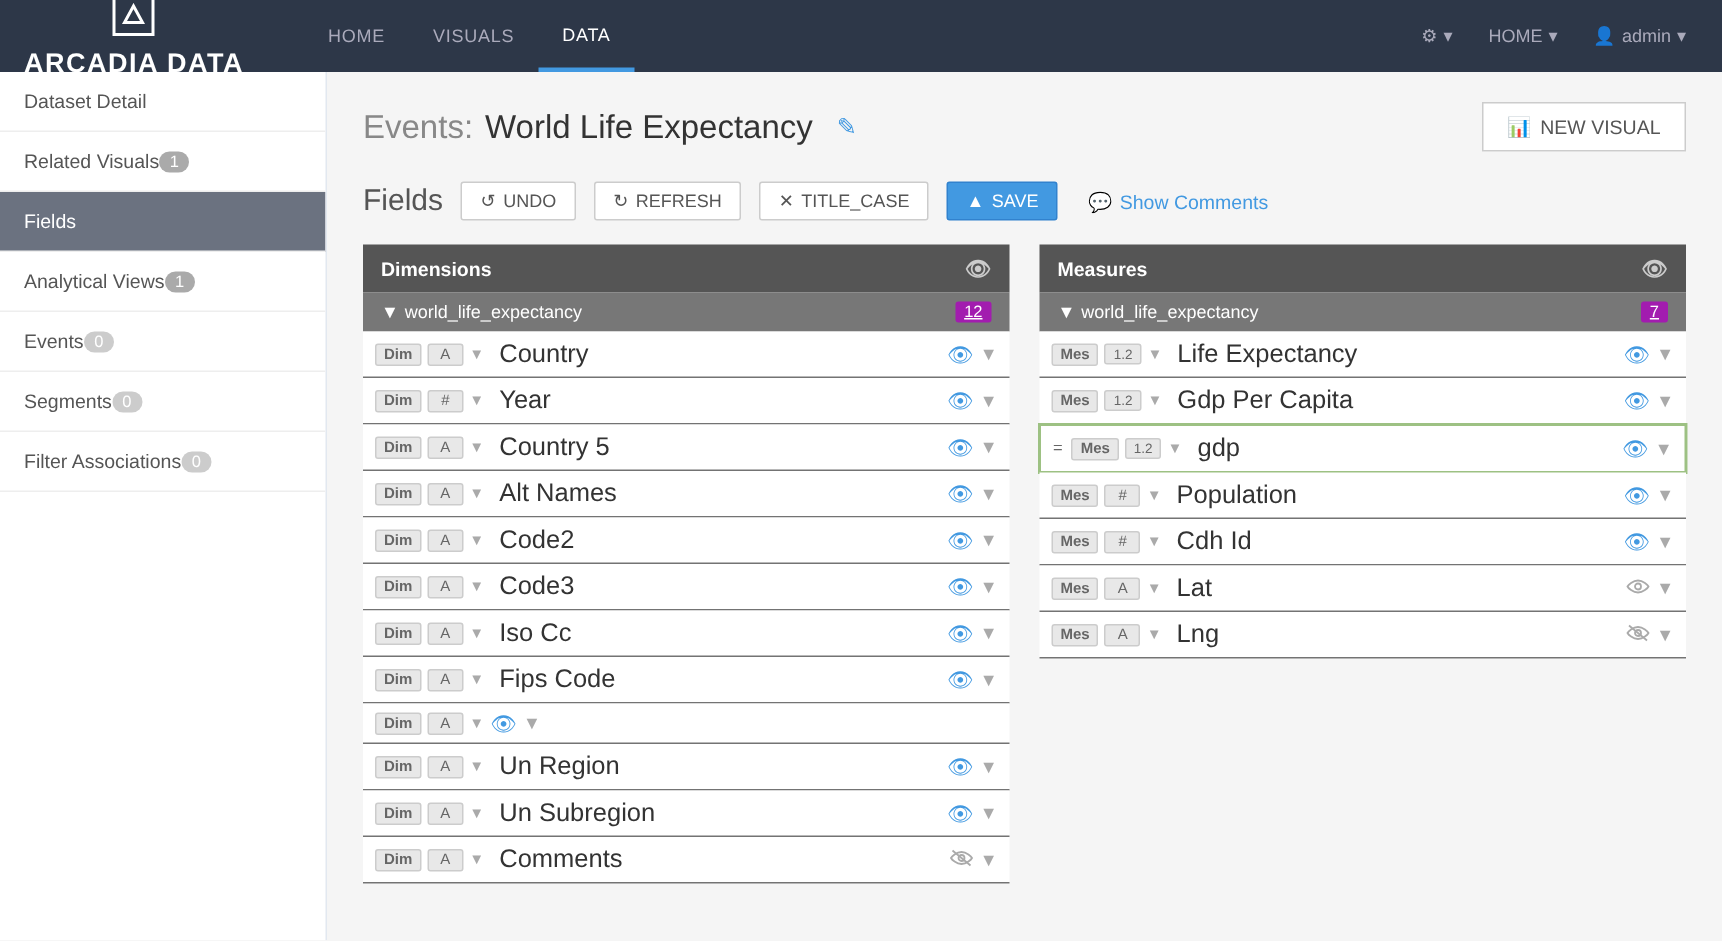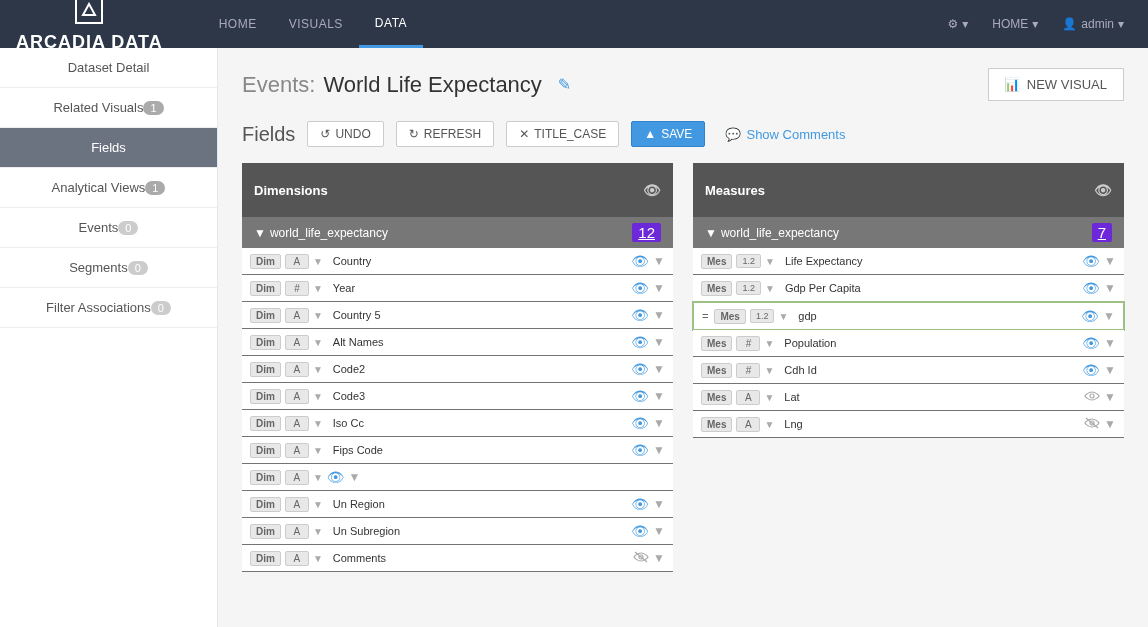--- a/index.html
+++ b/index.html
@@ -13,21 +13,21 @@
     .nav-link { color: #aab; font-size: 12px; font-weight: 500; letter-spacing: 0.5px; padding: 0 16px; height: 48px; display: flex; align-items: center; text-transform: uppercase; cursor: pointer; }
     .nav-link.active { color: white; border-bottom: 3px solid #4299e1; }
     .nav-right { display: flex; align-items: center; gap: 8px; margin-left: auto; color: #aab; font-size: 12px; }
     .nav-right-item { display: flex; align-items: center; gap: 4px; cursor: pointer; padding: 4px 8px; }
 
     
     .main-layout { display: flex; flex: 1; overflow: hidden; }
 
     
     .sidebar { width: 218px; background: #fff; border-right: 1px solid #e2e8f0; flex-shrink: 0; overflow-y: auto; }
-    .sidebar-item { padding: 12px 16px; border-bottom: 1px solid #eee; cursor: pointer; display: flex; align-items: center; justify-content: center; font-size: 13px; color: #555; }
+    .sidebar-item { padding: 12px 16px; border-bottom: 1px solid #eee; cursor: pointer; display: flex; align-items: center; justify-content: flex-start; font-size: 13px; color: #555; }
     .sidebar-item.active { background: #6b7280; color: white; font-weight: 500; }
     .sidebar-badge { background: #aaa; color: white; border-radius: 10px; font-size: 11px; padding: 1px 7px; min-width: 20px; text-align: center; }
     .sidebar-badge.zero { background: #ccc; }
 
     
     .content { flex: 1; overflow-y: auto; padding: 20px 24px; }
 
     
     .dataset-header { display: flex; align-items: center; justify-content: space-between; margin-bottom: 20px; }
     .dataset-title-edit { color: #4299e1; margin-left: 8px; cursor: pointer; font-size: 16px; }
@@ -38,31 +38,31 @@
     .fields-title { font-size: 20px; color: #555; font-weight: 300; }
     .toolbar-btn { border: 1px solid #ccc; background: white; padding: 5px 12px; font-size: 12px; cursor: pointer; display: flex; align-items: center; gap: 5px; color: #555; border-radius: 2px; }
     .toolbar-btn.save { background: #4299e1; color: white; border-color: #3182ce; }
     .show-comments { display: flex; align-items: center; gap: 5px; color: #4299e1; cursor: pointer; font-size: 13px; margin-left: 8px; }
 
     
     .tables-area { display: flex; gap: 20px; }
     .field-table { flex: 1; }
 
     
-    .table-header { background: #555; color: white; padding: 19px 12px; display: flex; align-items: center; justify-content: space-between; font-size: 13px; font-weight: 600; }
+    .table-header { background: #555; color: white; padding: 8px 12px; display: flex; align-items: center; justify-content: space-between; font-size: 13px; font-weight: 600; }
     .table-subheader { background: #777; color: white; padding: 6px 12px; display: flex; align-items: center; justify-content: space-between; font-size: 12px; }
     .subheader-name { display: flex; align-items: center; gap: 4px; }
-    .subheader-count { background: #6d28d9; border-radius: 2px; padding: 1px 6px; font-size: 15px; text-decoration: underline; }
+    .subheader-count { background: #a21caf; border-radius: 2px; padding: 1px 6px; font-size: 11px; text-decoration: underline; }
 
     
     .field-row { display: flex; align-items: center; padding: 5px 8px; border-bottom: 1px solid #737373; background: white; gap: 4px; }
     .field-row.highlighted { border: 2px solid #9dc183; margin: -1px; }
     .field-badge { background: #e8e8e8; border: 1px solid #ccc; color: #666; font-size: 10px; padding: 1px 5px; border-radius: 2px; min-width: 28px; text-align: center; font-weight: 600; }
     .field-type-badge { background: #e8e8e8; border: 1px solid #ccc; color: #666; font-size: 10px; padding: 1px 5px; border-radius: 2px; min-width: 24px; text-align: center; }
-    .field-name { flex: 1; font-size: 11px; color: #333; padding: 0 6px; }
+    .field-name { flex: 1; font-size: 17px; color: #333; padding: 0 6px; }
     .field-actions { display: flex; align-items: center; gap: 4px; }
     .eye-icon { color: #4299e1; cursor: pointer; font-size: 14px; }
     .eye-icon.muted { color: #aaa; }
     .dropdown-arrow { color: #aaa; cursor: pointer; font-size: 12px; }
 
     .table-hide-icon { cursor: pointer; color: #ccc; font-size: 14px; }
   </style>
 </head>
 <body>
 

